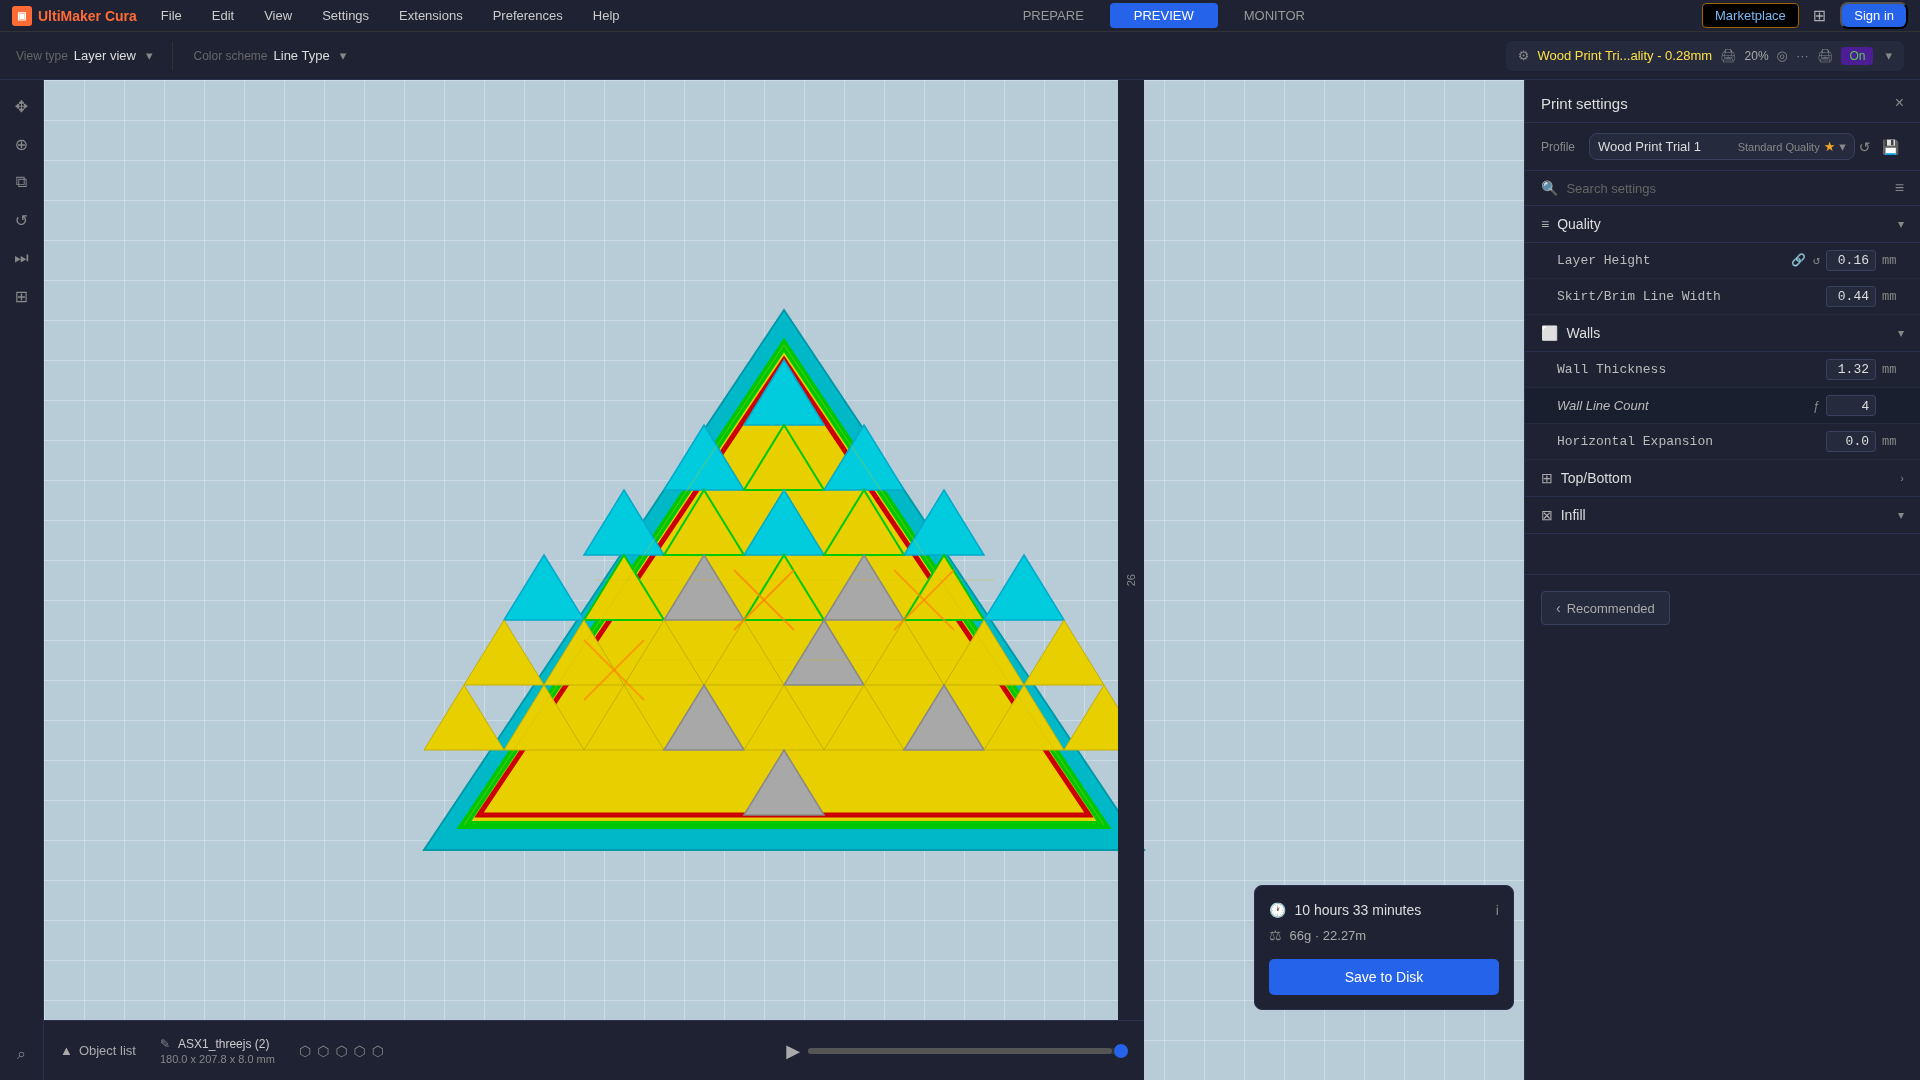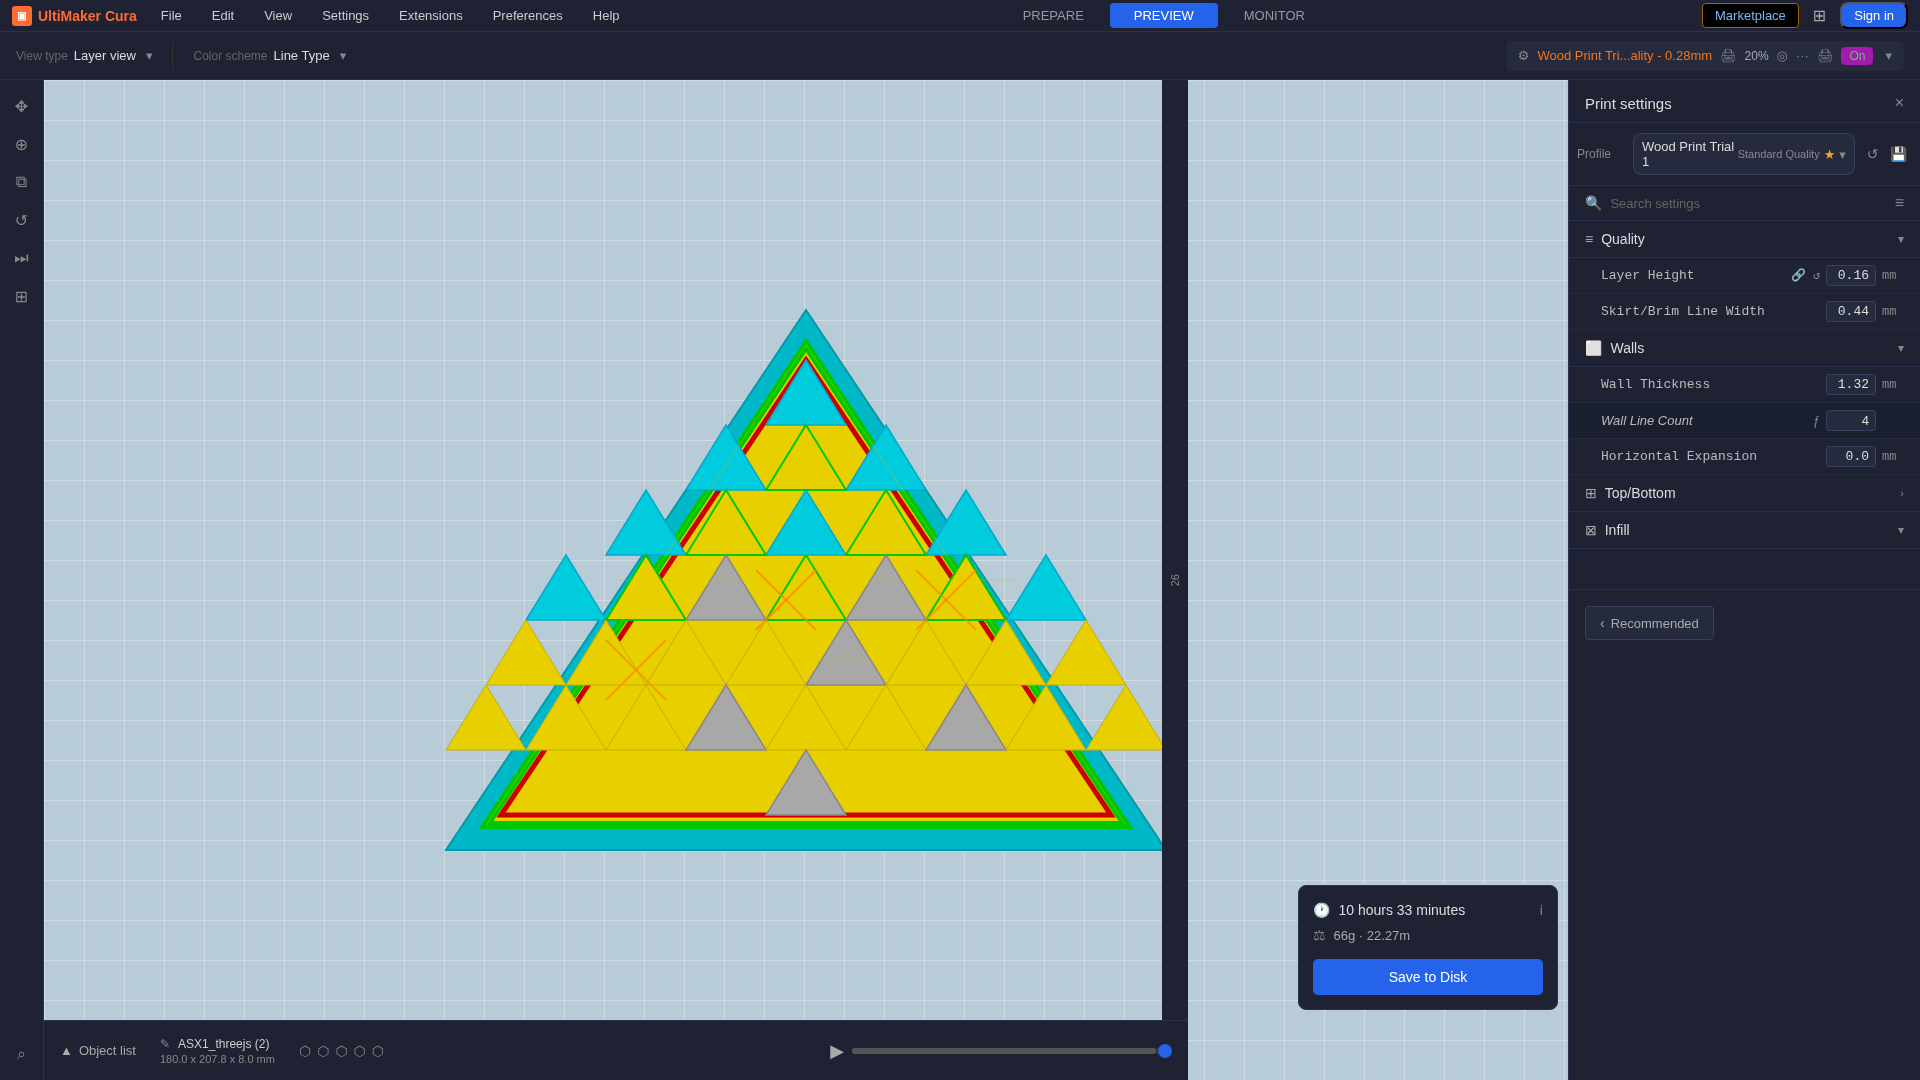--- a/index.html
+++ b/index.html
@@ -30,23 +30,23 @@
       padding: 0 16px; gap: 12px;
     }
     .view-selector { display: flex; align-items: center; gap: 6px; color: #aaa; }
     .view-label { color: #666; font-size: 12px; }
     .view-value { color: #ddd; font-size: 13px; }
     .dropdown-arrow { color: #888; margin-left: 4px; }
     .separator { width: 1px; height: 28px; background: #333; margin: 0 8px; }
     .color-scheme { display: flex; align-items: center; gap: 6px; }
     .sub-spacer { flex: 1; }
     .right-toolbar { display: flex; align-items: center; gap: 8px; background: #252a3d; border-radius: 6px; padding: 6px 12px; }
-    .printer-name { color: #f97316; font-size: 13px; }
+    .printer-name { color: #fde047; font-size: 13px; }
     .percent-badge { color: #aaa; font-size: 12px; }
-    .on-badge { background: #a21caf; color: #5c5; border-radius: 4px; padding: 2px 8px; font-size: 12px; cursor: pointer; }
+    .on-badge { background: #4c1d95; color: #5c5; border-radius: 4px; padding: 2px 8px; font-size: 12px; cursor: pointer; }
 
     
     #main { display: flex; height: calc(1080px - 32px - 48px); }
 
     
     #left-toolbar {
       width: 44px; background: #1e2233; border-right: 1px solid #2a3050;
       display: flex; flex-direction: column; align-items: center; padding: 10px 0; gap: 6px;
     }
     .tool-btn { width: 32px; height: 32px; display: flex; align-items: center; justify-content: center; color: #888; cursor: pointer; border-radius: 4px; font-size: 16px; }
@@ -80,29 +80,29 @@
     .object-icons { display: flex; gap: 6px; }
     .obj-icon { color: #888; cursor: pointer; font-size: 14px; }
     .play-ctrl { display: flex; align-items: center; gap: 8px; margin-left: auto; }
     .play-btn { color: #aaa; cursor: pointer; font-size: 18px; }
     .progress-bar { width: 320px; height: 6px; background: #333; border-radius: 3px; position: relative; }
     .progress-fill { width: 95%; height: 100%; background: #555; border-radius: 3px; }
     .progress-thumb { width: 14px; height: 14px; background: #2563eb; border-radius: 50%; position: absolute; right: 0; top: 50%; transform: translateY(-50%); }
 
     
     #right-panel {
-      width: 352px; background: #1e2233; border-left: 1px solid #2a3050;
+      width: 396px; background: #1e2233; border-left: 1px solid #2a3050;
       display: flex; flex-direction: column; overflow: hidden;
     }
     .panel-header { display: flex; align-items: center; justify-content: space-between; padding: 14px 16px 10px; border-bottom: 1px solid #2a3050; }
     .panel-title { font-size: 15px; color: #ddd; font-weight: 500; }
     .panel-close { color: #888; cursor: pointer; font-size: 16px; }
 
     
-    .profile-row { display: flex; align-items: center; gap: 8px; padding: 10px 8px; border-bottom: 1px solid #2a3050; }
+    .profile-row { display: flex; align-items: center; gap: 0; padding: 10px 16px; border-bottom: 1px solid #2a3050; }
     .profile-label { color: #888; font-size: 12px; min-width: 48px; }
     .profile-selector { flex: 1; display: flex; align-items: center; background: #252a3d; border: 1px solid #3a4060; border-radius: 8px; padding: 5px 8px; cursor: pointer; }
     .profile-name { color: #ddd; font-size: 13px; flex: 1; }
     .profile-sub { color: #888; font-size: 11px; }
     .profile-star { color: #f5a623; margin: 0 4px; }
     .profile-chevron { color: #888; }
     .profile-actions { display: flex; gap: 4px; }
     .profile-action-btn { color: #888; cursor: pointer; font-size: 14px; padding: 4px; }
 
     

